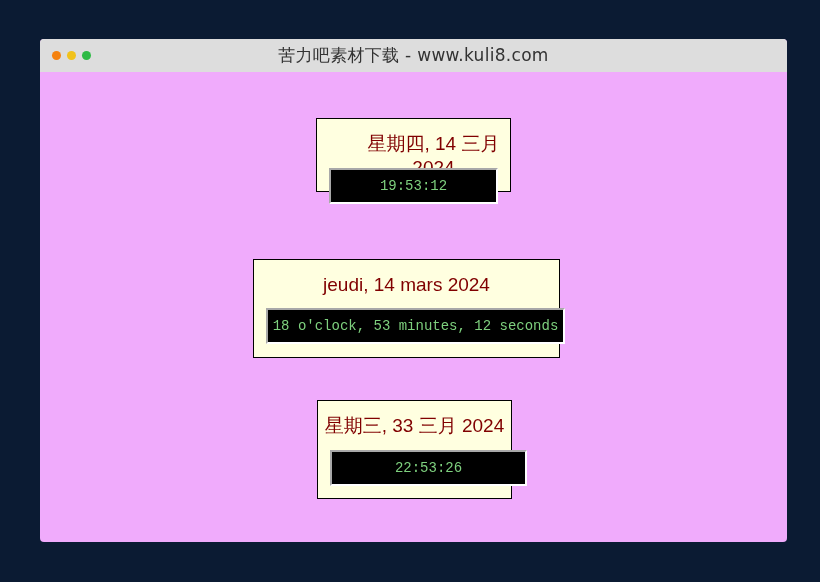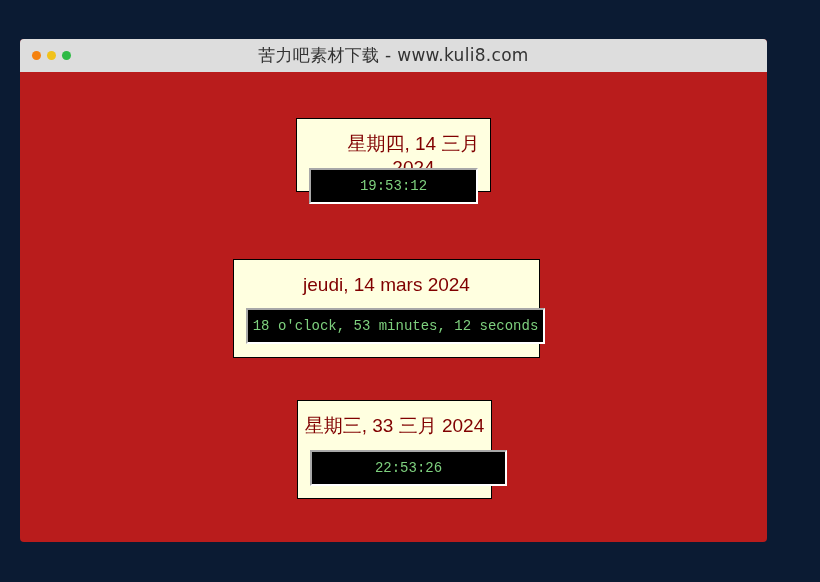--- a/index.html
+++ b/index.html
@@ -5,23 +5,23 @@
     html, body { margin: 0; padding: 0; }
     body {
       width: 820px; height: 582px;
       background: #0b1b33;
       position: relative;
       overflow: hidden;
       font-family: "DejaVu Sans", sans-serif;
     }
     .window {
       position: absolute;
-      left: 20px; top: 39px;
+      left: 40px; top: 39px;
       width: 747px; height: 503px;
-      background: #b91c1c;
+      background: #f0abfc;
       border-radius: 4px;
       overflow: hidden;
     }
     .titlebar {
       height: 33px;
       background: #dddddd;
       position: relative;
     }
     .dots { position: absolute; left: 12px; top: 12px; display: flex; gap: 6px; }
     .dot { width: 9px; height: 9px; border-radius: 50%; }

